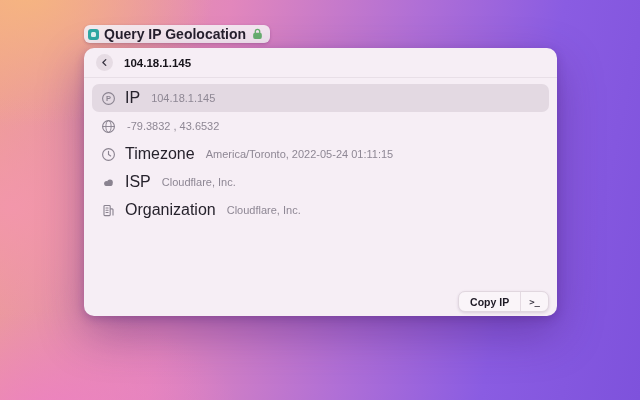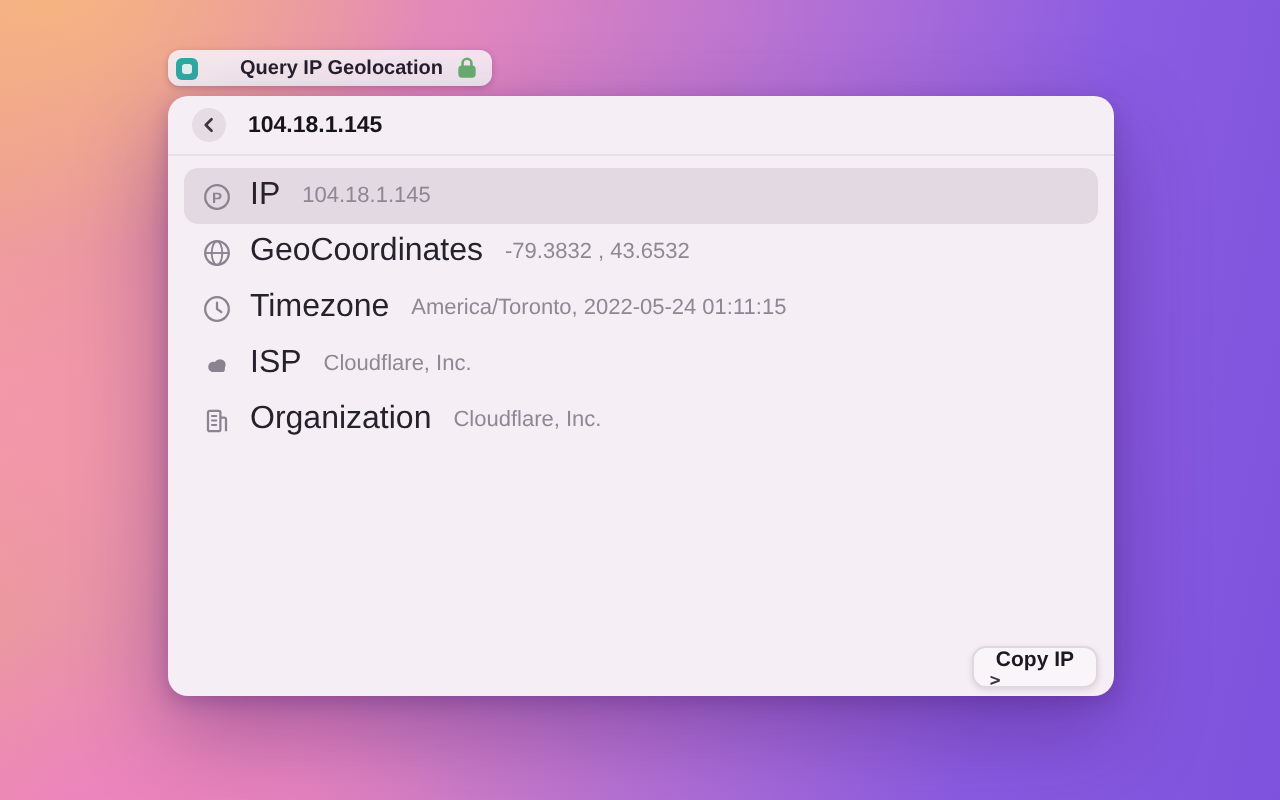--- a/index.html
+++ b/index.html
@@ -19,26 +19,26 @@
     position:absolute; left:84px; top:25px; height:18px;
     display:flex; align-items:center; gap:5px;
     padding:0 6px 0 4px;
     background:rgba(245,238,243,.93);
     border-radius:6px;
     box-shadow:0 1px 3px rgba(60,20,80,.25);
   }
   .pill-icon { width:11px; height:11px; border-radius:3px; background:#2fa9a3;
     display:flex; align-items:center; justify-content:center; flex:none; }
   .pill-icon-inner { width:5px; height:5px; border-radius:1.5px; background:rgba(255,255,255,.85); }
-  .pill-title { font-size:10px; font-weight:700; color:#241f2b; white-space:nowrap;margin-left:16px; }
+  .pill-title { font-size:14px; font-weight:700; color:#241f2b; white-space:nowrap; }
   .pill-badge { display:flex; align-items:center; flex:none; }
 
   
   .window {
-    position:absolute; left:84px; top:48px; width:473px; height:300px;
+    position:absolute; left:84px; top:48px; width:473px; height:268px;
     background:#f6eef5; border-radius:10px;
     box-shadow:0 18px 45px rgba(70,25,110,.40), 0 3px 10px rgba(70,25,110,.28);
   }
   .header { display:flex; align-items:center; height:30px; padding:0 12px;
     border-bottom:1px solid #e8dfe7; }
   .back-btn { width:17px; height:17px; border-radius:50%; background:#e6dce4;
     display:flex; align-items:center; justify-content:center; border:none; cursor:pointer; flex:none; }
   .query-text { margin-left:11px; font-size:11.5px; font-weight:700; color:#17141b; }
 
   .list { padding:6px 8px; }
@@ -47,21 +47,21 @@
   .row-icon { width:15px; height:15px; color:#8a8390; flex:none;
     display:flex; align-items:center; justify-content:center; }
   .row-label { margin-left:9px; font-size:16px; font-weight:400; color:#26222c; white-space:nowrap; }
   .row-value { margin-left:11px; font-size:11px; color:#8e8794; white-space:nowrap; }
 
   
   .footer-actions {
     position:absolute; right:8px; bottom:4px; height:21px;
     display:flex; align-items:stretch;
     background:#faf5f9; border:1px solid #e1d7df; border-radius:7px;
-    box-shadow:0 1px 3px rgba(60,20,80,.14); overflow:hidden;flex-direction:column;
+    box-shadow:0 1px 3px rgba(60,20,80,.14); overflow:hidden;
   }
   .copy-btn { border:none; background:transparent; cursor:pointer;
     padding:0 11px; font-family:"Liberation Sans",sans-serif;
     font-size:10.5px; font-weight:700; color:#1d1924; display:flex; align-items:center; }
   .action-divider { width:1px; background:#e4dae2; }
   .term-btn { border:none; background:transparent; cursor:pointer;
     padding:0 8px; font-family:"DejaVu Sans Mono",monospace;
     font-size:9px; font-weight:700; color:#3a3542; display:flex; align-items:center; }
 </style>
 </head>
@@ -106,21 +106,20 @@
 
 
     <div class="row">
       <span class="row-icon">
         <svg width="15" height="15" viewBox="0 0 16 16">
           <circle cx="8" cy="8" r="6.3" fill="none" stroke="currentColor" stroke-width="1.2"></circle>
           <ellipse cx="8" cy="8" rx="2.8" ry="6.3" fill="none" stroke="currentColor" stroke-width="1"></ellipse>
           <line x1="1.7" y1="8" x2="14.3" y2="8" stroke="currentColor" stroke-width="1"></line>
         </svg>
       </span>
-      <span class="row-label">GeoCoordinates</span>
       <span class="row-value">-79.3832 , 43.6532</span>
     </div>
 
     <div class="row">
       <span class="row-icon">
         <svg width="15" height="15" viewBox="0 0 16 16">
           <circle cx="8" cy="8" r="6.3" fill="none" stroke="currentColor" stroke-width="1.2"></circle>
           <path d="M8 4.6V8l2.3 1.6" fill="none" stroke="currentColor" stroke-width="1.2" stroke-linecap="round"></path>
         </svg>
       </span>

